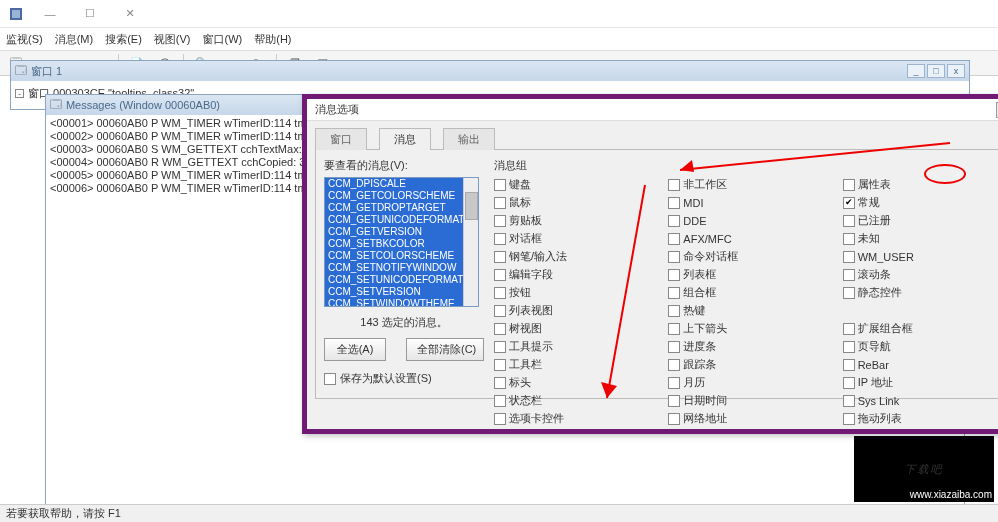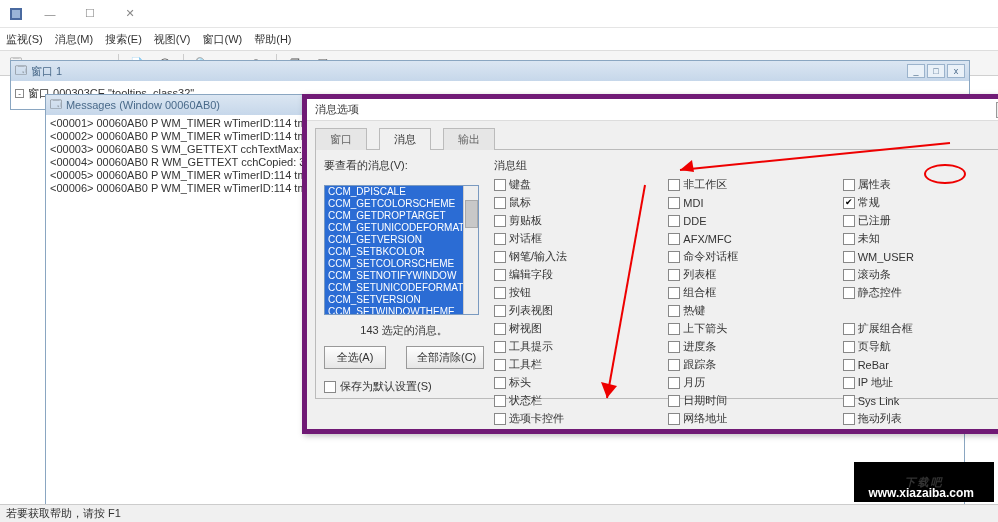--- a/index.html
+++ b/index.html
@@ -26,21 +26,21 @@
 .msglog div{padding:0;line-height:13px}
 .dialog{position:absolute;left:302px;top:94px;width:727px;height:340px;background:#f0f0f0;border:5px solid #701a75;box-shadow:2px 2px 6px rgba(0,0,0,.25)}
 .dialog .dtitle{height:22px;background:#fff;display:flex;align-items:center;padding:0 8px;border-bottom:1px solid #ddd}
 .dialog .dtitle .t{flex:1}
 .dialog .close{width:20px;height:16px;border:1px solid #999;background:#eee;display:flex;align-items:center;justify-content:center;font-size:10px}
 .tabs{display:flex;padding:6px 8px 0;gap:12px}
 .tab{padding:3px 14px;border:1px solid #bbb;border-bottom:none;background:#f0f0f0;position:relative;top:1px}
 .tab.inactive{background:#e6e6e6;color:#666}
 .tabbody{margin:0 8px 8px;border:1px solid #bbb;background:#f0f0f0;height:250px;padding:8px;display:flex;gap:10px}
 .leftcol{width:160px}
-.lbl{margin-bottom:12px}
+.lbl{margin-bottom:4px}
 .listbox{width:155px;height:130px;border:1px solid #7a9ac0;background:#fff;overflow:hidden;position:relative}
 .listbox .inner{position:absolute;inset:0;overflow:hidden}
 .listbox .inner div{padding:0 3px;font-size:10px;line-height:12px;white-space:nowrap}
 .listbox .inner .sel{background:#2b6cd4;color:#fff}
 .listbox .sbar{position:absolute;right:0;top:0;width:15px;height:100%;background:#eee;border-left:1px solid #ccc}
 .listbox .sbar .thumb{position:absolute;left:1px;top:14px;width:13px;height:28px;background:#c8c8c8;border:1px solid #aaa}
 .summary{text-align:center;margin:8px 0}
 .btnrow{display:flex;gap:20px;justify-content:center}
 .btn{padding:3px 10px;border:1px solid #999;background:linear-gradient(#fefefe,#e6e6e6);min-width:62px;text-align:center;white-space:nowrap}
 .chk{display:flex;align-items:center;gap:4px;margin-top:10px}
@@ -49,22 +49,22 @@
 .grouplbl{margin-bottom:4px}
 .grid{display:grid;grid-template-columns:repeat(4,1fr);gap:3px 10px}
 .gc{display:flex;align-items:center;gap:3px;white-space:nowrap}
 .gc .box{width:12px;height:12px;border:1px solid #888;background:#fff;flex-shrink:0;display:flex;align-items:center;justify-content:center;font-size:9px;line-height:1}
 .gc .box.ck::after{content:"✔";font-size:9px;color:#000}
 .dlgbtns{display:flex;justify-content:center;gap:12px;padding:8px}
 .dlgbtns .btn.primary{border:2px solid #2b6cd4}
 .arrow1{position:absolute;pointer-events:none}
 .circ{position:absolute;width:42px;height:20px;border:2px solid #e00;border-radius:50%;pointer-events:none}
 .statusbar{position:absolute;left:0;bottom:0;height:18px;width:100%;border-top:1px solid #ccc;background:#f0f0f0;display:flex;align-items:center;padding:0 6px;gap:10px;color:#555}
-.logo{position:absolute;right:4px;bottom:20px;width:140px;height:40px;background:#000;display:flex;align-items:center;justify-content:center;color:#fff;font-size:24px;font-weight:bold;font-style:italic;letter-spacing:2px}
-.logo .url{position:absolute;bottom:2px;right:20px;font-size:12px;font-style:normal;letter-spacing:0;color:#fff}
+.logo{position:absolute;right:4px;bottom:20px;width:140px;height:66px;background:#000;display:flex;align-items:center;justify-content:center;color:#fff;font-size:24px;font-weight:normal;font-style:italic;letter-spacing:2px}
+.logo .url{position:absolute;bottom:2px;right:2px;font-size:10px;font-style:normal;letter-spacing:0;color:#fff}
 </style>
 </head>
 <body>
 
 <div class="titlebar">
   <span class="icon">
       <svg width="14" height="14">
         <rect x="1" y="1" width="12" height="12" fill="#4a6aa0"></rect>
         <rect x="3" y="3" width="8" height="8" fill="#9ab4d8"></rect>
       </svg>

